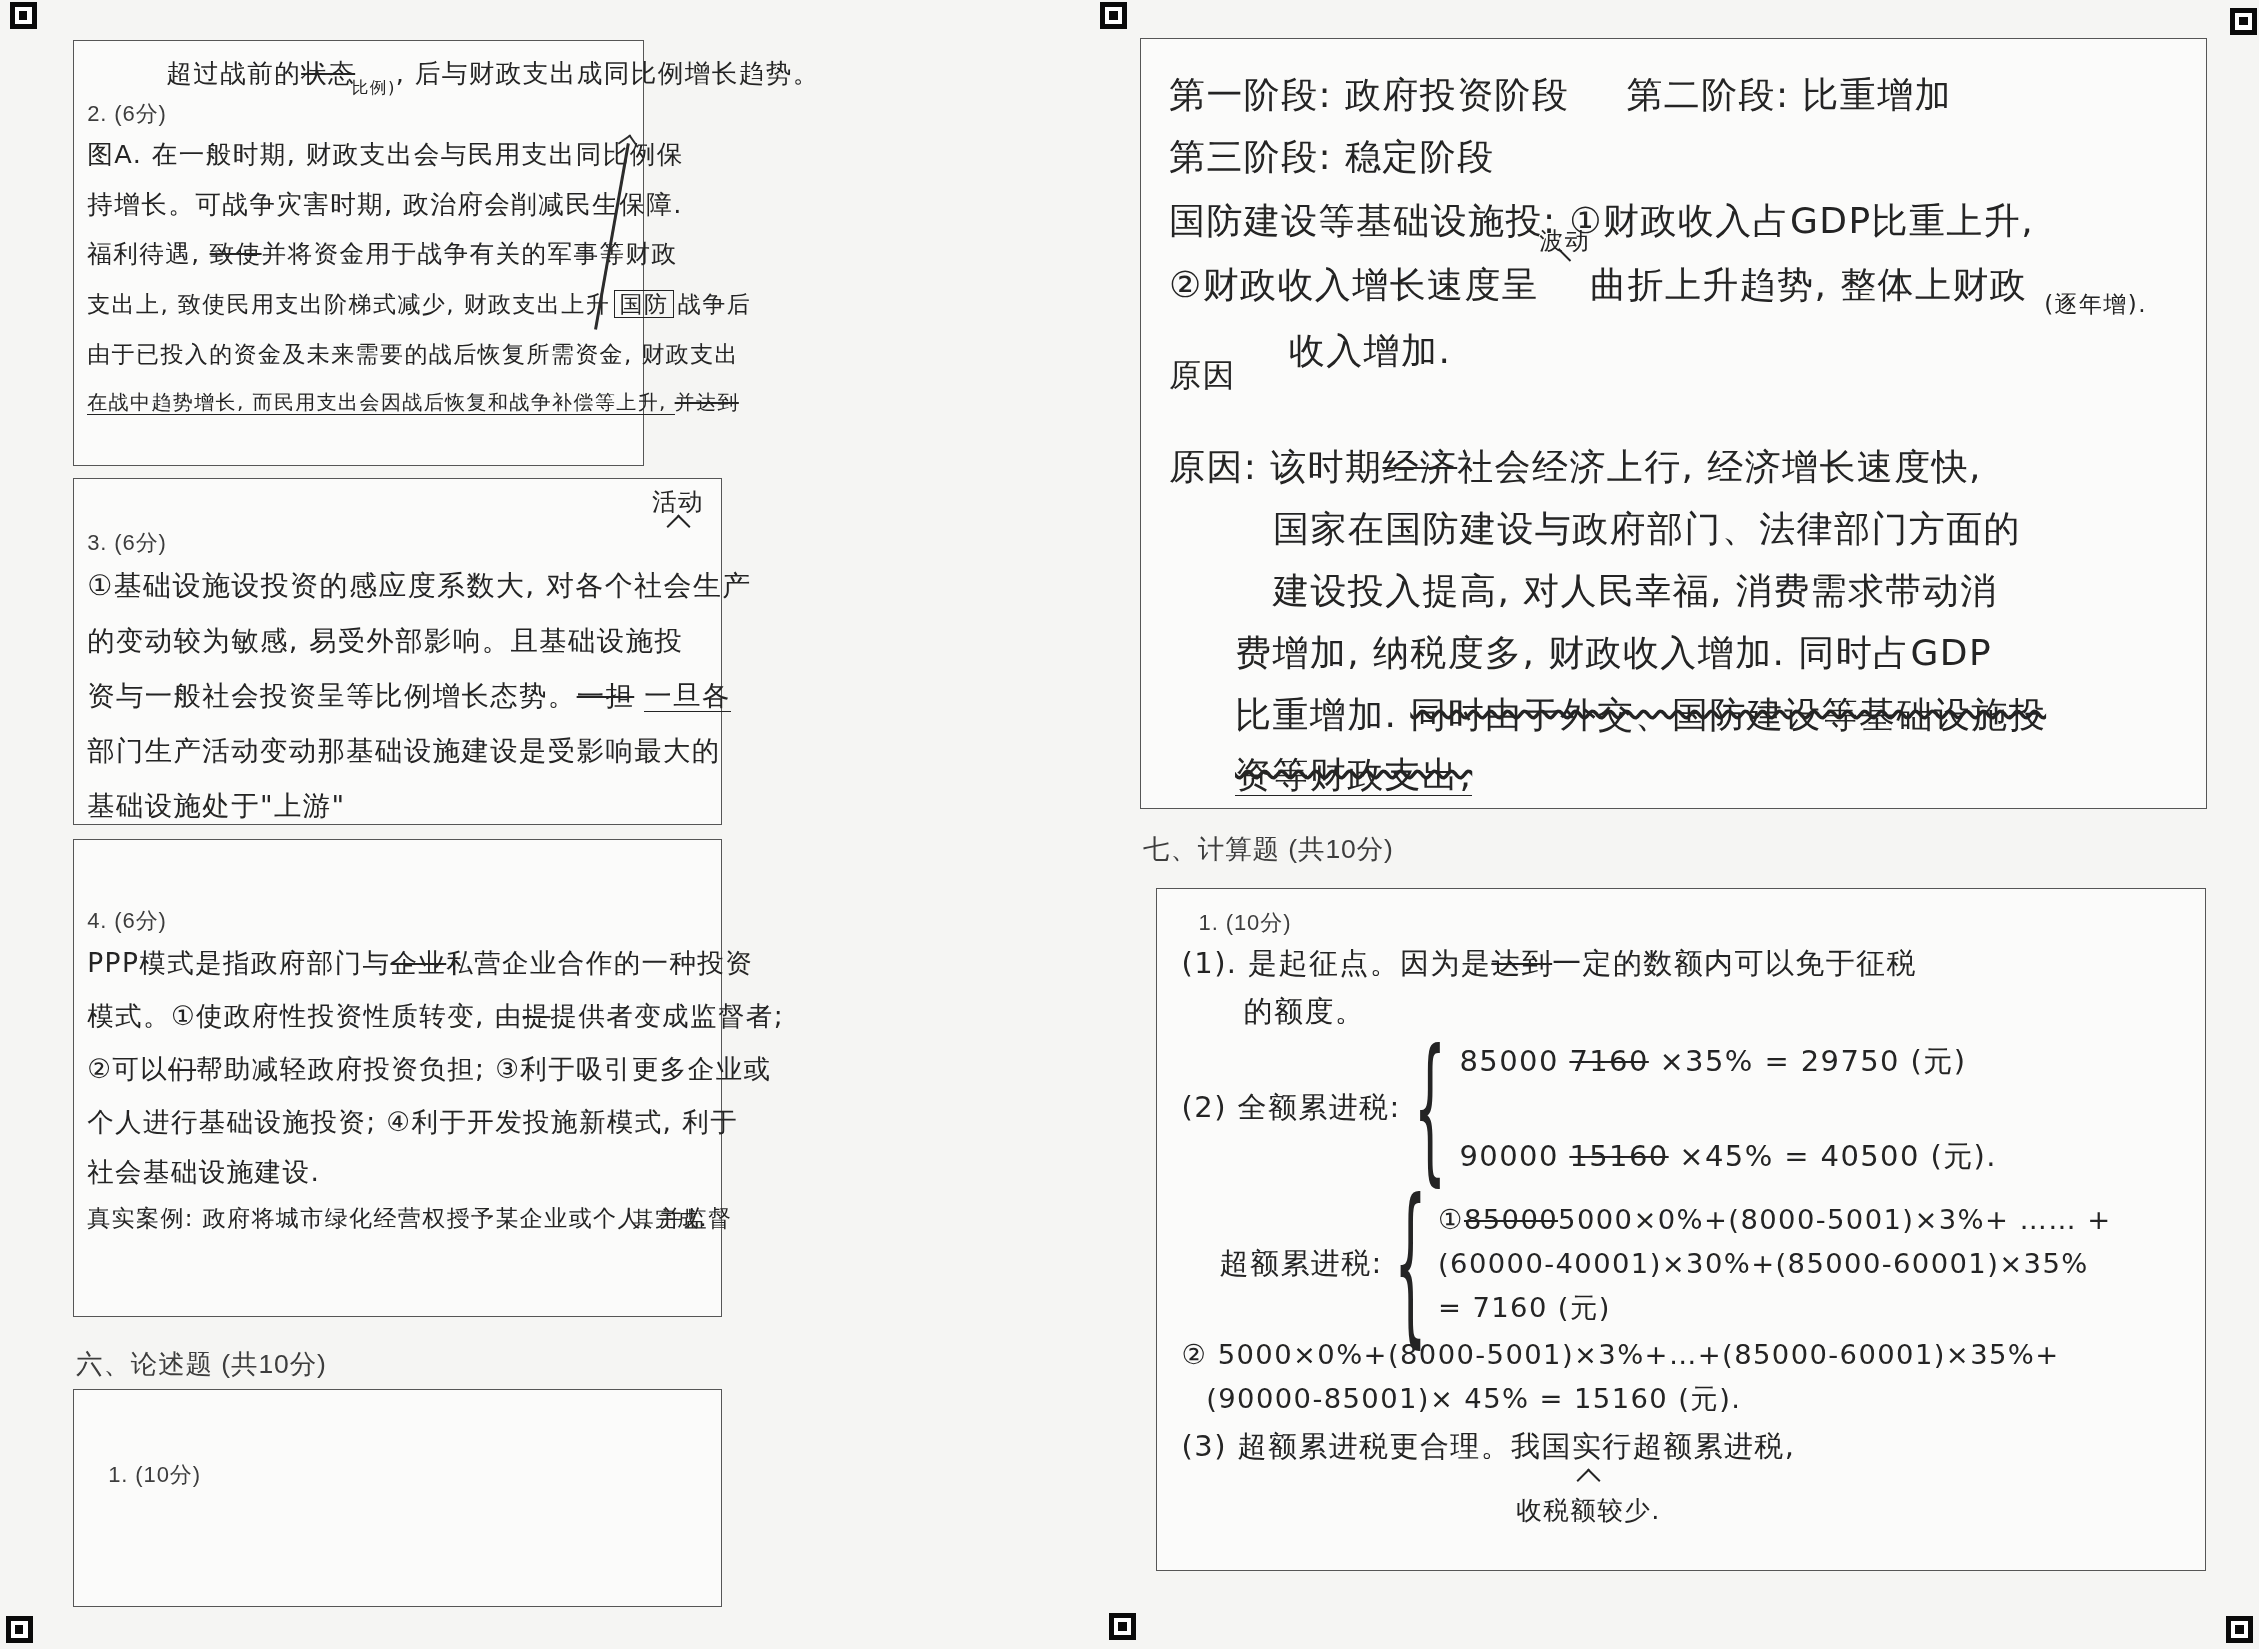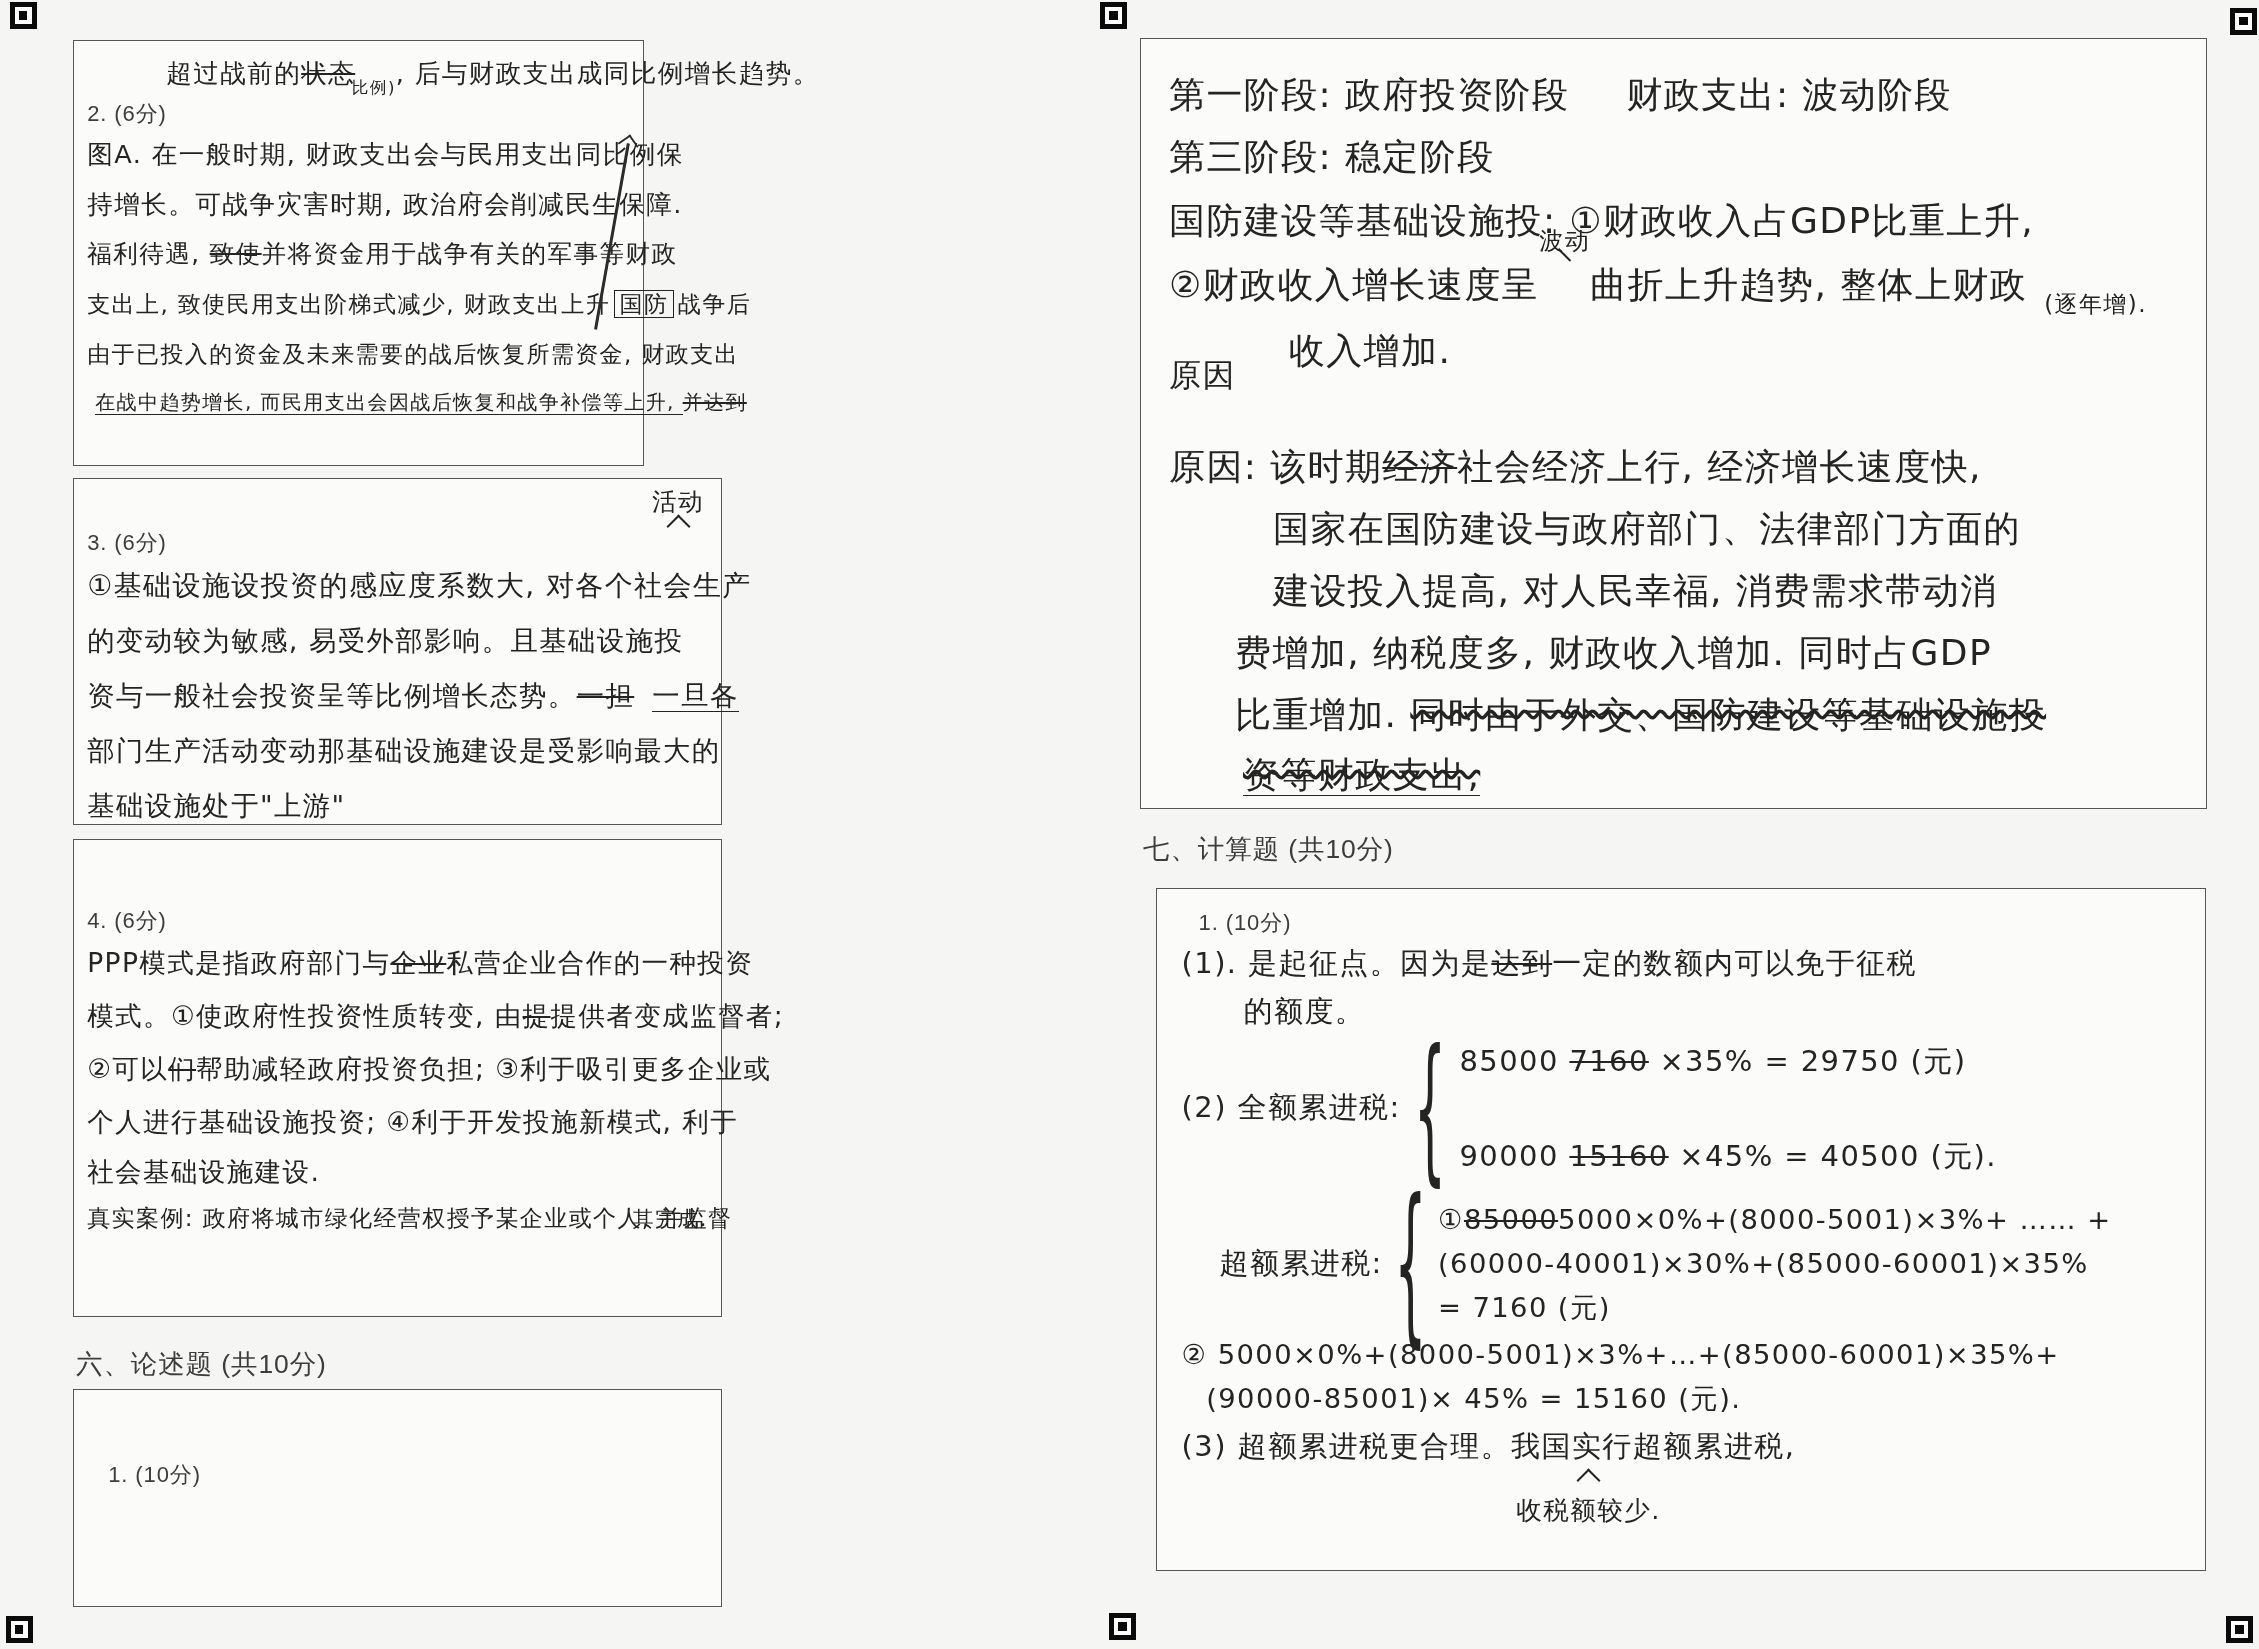--- a/index.html
+++ b/index.html
@@ -8,21 +8,21 @@
     background:#f5f5f3;
     font-family:"DejaVu Sans","Liberation Sans",sans-serif;
     color:#262626;
   }
   .box{position:absolute;background:#fbfbfa;border:1.9px solid #565656;box-sizing:border-box;}
   .printed{font-family:"Liberation Sans","DejaVu Sans",sans-serif;color:#3d3d3d;font-size:22px;letter-spacing:0.9px;}
   .hw{color:#242424;letter-spacing:1.4px;white-space:nowrap;}
   .line{white-space:nowrap;}
   .del{text-decoration:line-through;text-decoration-thickness:2.4px;}
   .wavy{text-decoration:line-through;text-decoration-style:wavy;}
-  .uline{border-bottom:1.9px solid #242424;margin-left:8px;}
+  .uline{border-bottom:1.9px solid #242424;}
   .boxedword{border:1.9px solid #242424;padding:0 4.7px;margin:0 3.8px;}
   .sub-ins{font-size:0.65em;position:relative;top:0.7em;margin-left:-0.2em;}
   .note-small{font-size:23px;position:relative;top:15px;margin-left:17px;}
   .marker{position:absolute;width:17px;height:17px;background:#fff;border:5.7px solid #0a0a0a;
           display:flex;align-items:center;justify-content:center;}
   .marker::after{content:"";width:8.5px;height:8.5px;background:#0a0a0a;}
   .caret{display:inline-block;width:15px;height:15px;border-left:2.4px solid #242424;border-top:2.4px solid #242424;transform:rotate(45deg);}
   .ins-above{display:inline-flex;flex-direction:column;align-items:center;vertical-align:top;position:relative;top:-24.6px;height:0;}
   .ins-above .txt{font-size:24px;line-height:24.6px;}
   .arrow-annot{position:absolute;}
@@ -97,21 +97,21 @@
 </div>
 
 <div class="printed" style="position:absolute;left:76px;top:1346px;font-size:26.5px;">六、论述题 (共10分)</div>
 
 <div class="box" style="left:73px;top:1389px;width:649px;height:218px;padding:11.4px 13.2px;">
   <div class="printed" style="margin-top:59px;margin-left:21px;">1. (10分)</div>
 </div>
 
 <div class="box" style="left:1140px;top:38px;width:1067px;height:771px;padding:24.6px 28px;">
   <div class="hw line" style="font-size:36px;line-height:62px;">
-    <span>第一阶段: 政府投资阶段</span><span style="margin-left:57px;">财政支出: 波动阶段</span>
+    <span>第一阶段: 政府投资阶段</span><span style="margin-left:57px;">第二阶段: 比重增加</span>
   </div>
   <div class="hw line" style="font-size:36px;line-height:62px;">第三阶段: 稳定阶段</div>
   <div class="hw line" style="font-size:36px;line-height:66px;">国防建设等基础设施投: ①财政收入占GDP比重上升,</div>
   <div class="hw line" style="font-size:36px;line-height:61px;">
     <span>②财政收入增长速度呈</span><span class="ins-above">
         <span class="txt hw">波动</span>
         <span class="caret"></span>
       </span><span>曲折上升趋势, 整体上财政</span><span class="note-small hw">(逐年增).</span>
   </div>
   <div class="hw line" style="font-size:36px;line-height:62px;">

